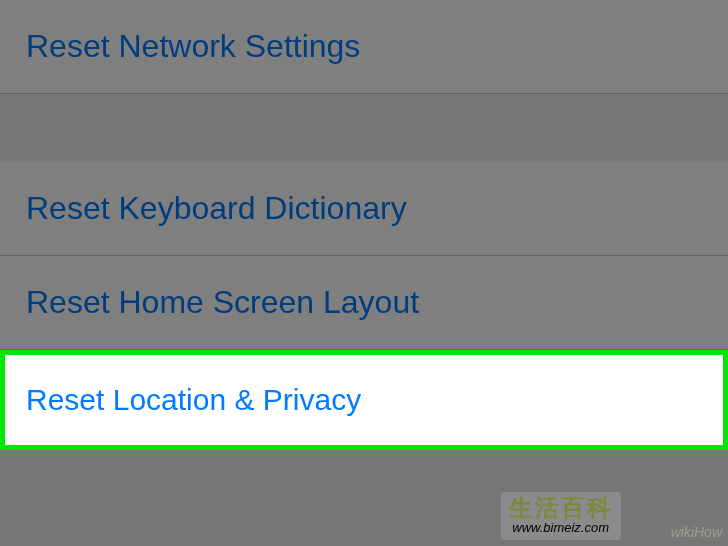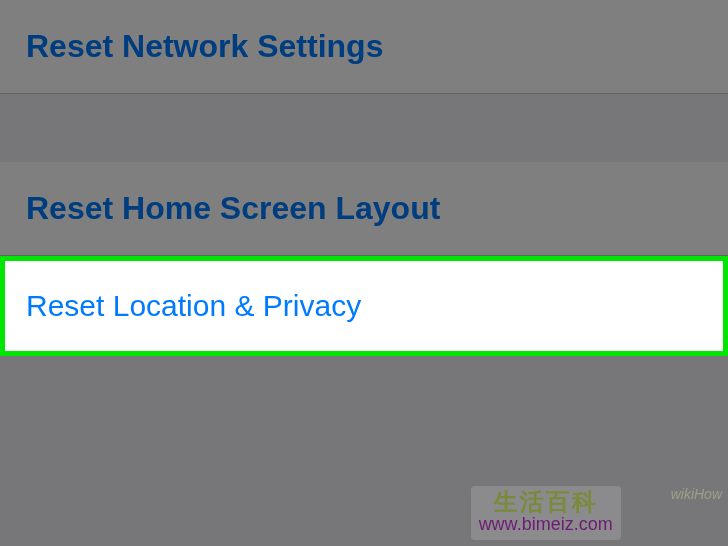--- a/index.html
+++ b/index.html
@@ -26,21 +26,21 @@
       pointer-events: none;
     }
     .settings-list {
       width: 100%;
     }
     .settings-item {
       background: #ffffff;
       padding: 28px 26px;
       font-size: 32px;
       color: #007aff;
-      font-weight: 700;
+      font-weight: 400;
       cursor: pointer;
       border-bottom: 1px solid #c8c7cc;
     }
     .section-gap {
       height: 68px;
       background: #efeff4;
     }
     .highlighted-item {
       position: relative;
       z-index: 3;
@@ -51,58 +51,62 @@
       color: #007aff;
       font-weight: 400;
       cursor: pointer;
     }
     .watermark {
       position: absolute;
       bottom: 6px;
       right: 6px;
       z-index: 4;
       display: flex;
-      align-items: flex-start;
+      align-items: flex-end;
       gap: 6px;
     }
     .watermark-badge {
       display: flex;
       flex-direction: column;
       align-items: center;
       background: rgba(255,255,255,0.15);
       padding: 4px 8px;
       border-radius: 4px;
     }
     .watermark-chinese {
       font-size: 24px;
       font-weight: bold;
       color: #7a8a3a;
       letter-spacing: 2px;
       line-height: 1;
     }
     .watermark-url {
-      font-size: 18px;
-      color: #701a75;
+      font-size: 13px;
+      color: #000000;
       line-height: 1.2;
+      font-style: italic;
     }
     .wikihow-text {
       font-size: 14px;
       color: rgba(200,200,150,0.5);
       font-style: italic;
       margin-left: 44px;
     }
   </style>
 </head>
 <body>
 
 <div class="settings-list">
   <div class="settings-item">
     <span>Reset Network Settings</span>
   </div>
   <div class="section-gap"></div>
+  <div class="settings-item">
+    <span>Reset Keyboard Dictionary</span>
+  </div>
   <div class="settings-item">
     <span>Reset Home Screen Layout</span>
   </div>
 </div>
 
 <div class="dimmer"></div>
 
 <div class="highlighted-item">
   <span>Reset Location &amp; Privacy</span>
 </div>

